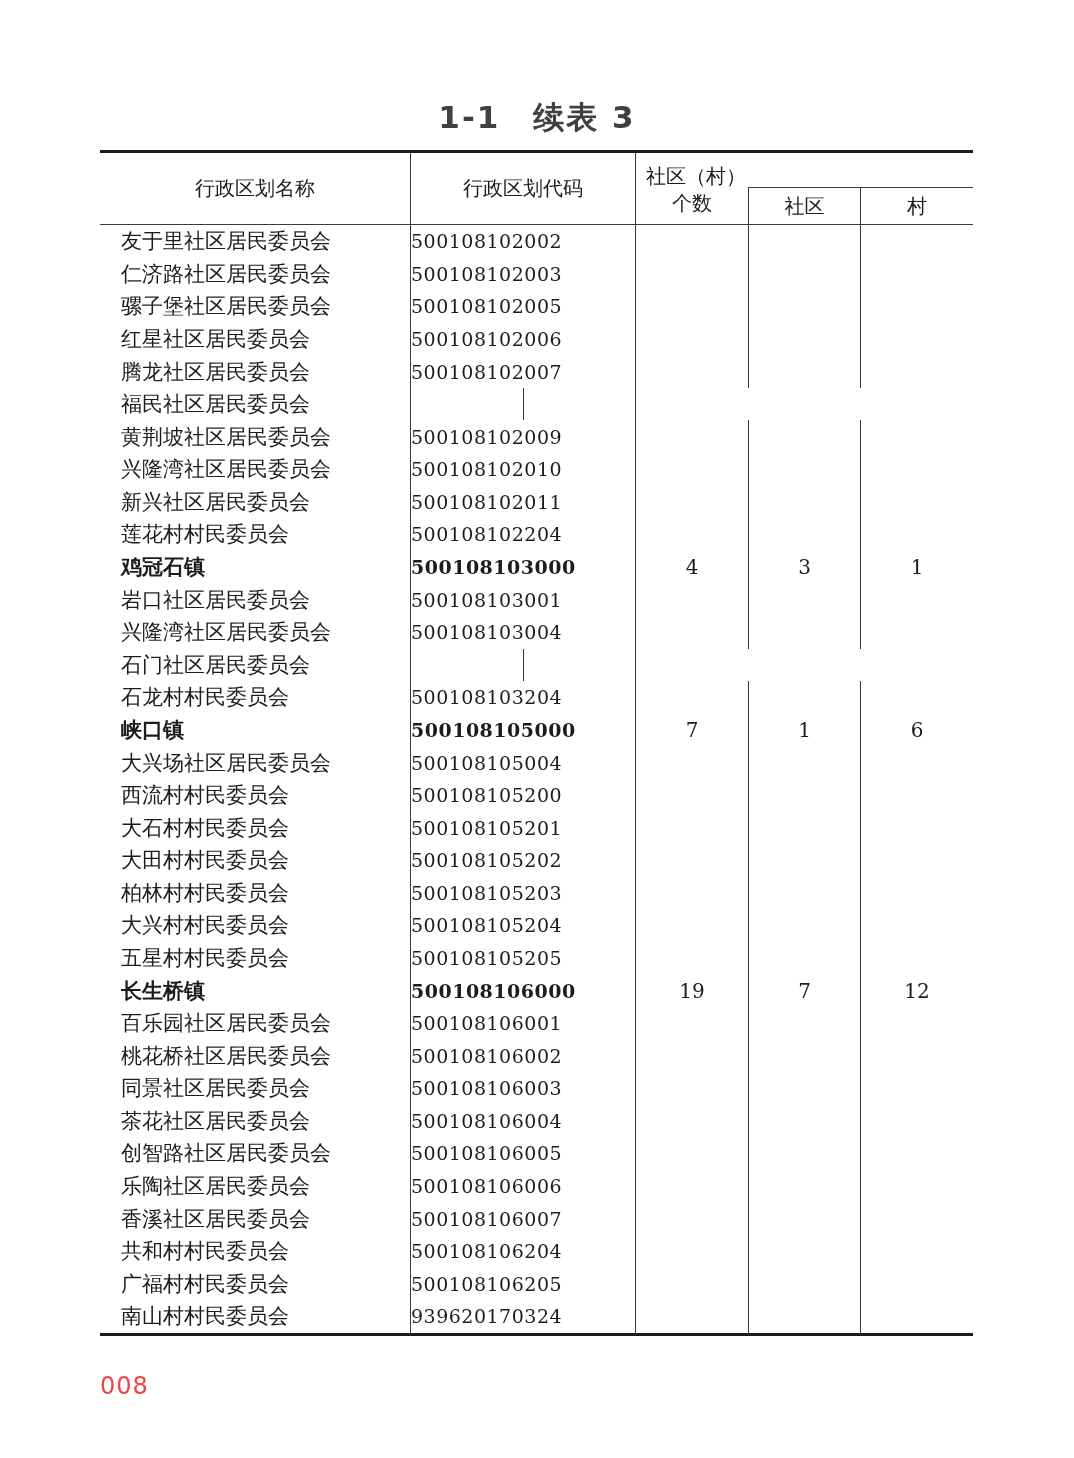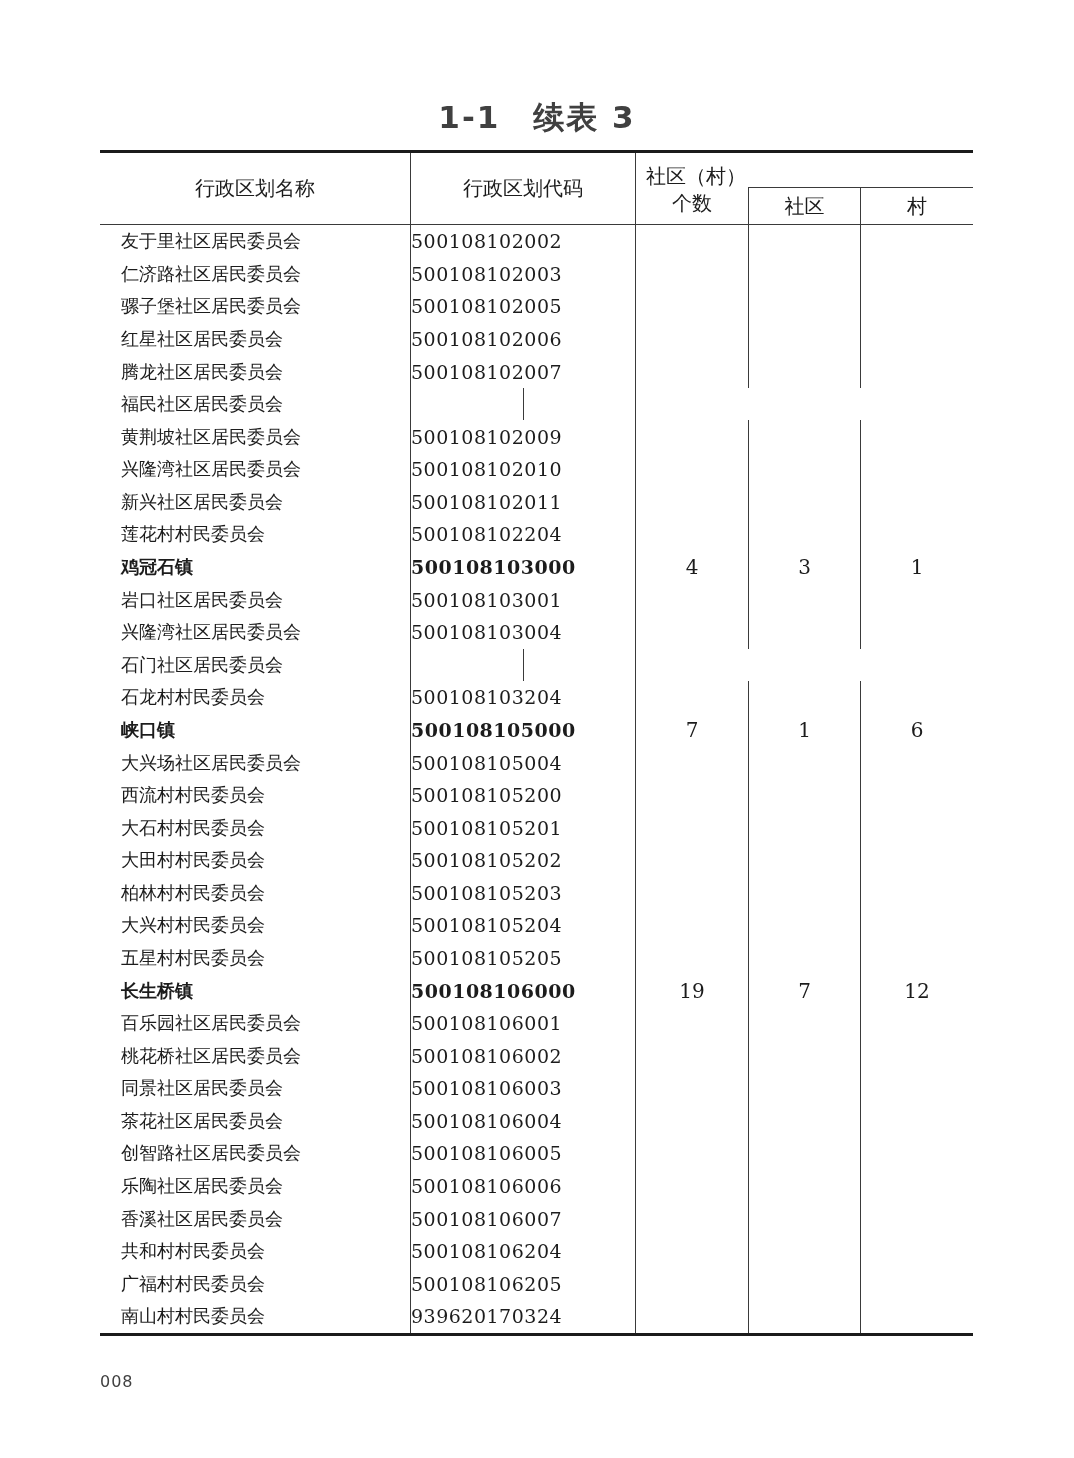--- a/index.html
+++ b/index.html
@@ -32,31 +32,31 @@
   .h-code  { left:310px; top:0;   width:225px; height:71px; border-left:1px solid #3a3a3a; }
   .h-group { left:535px; top:0;   width:113px; height:71px; border-left:1px solid #3a3a3a; display:block !important; }
   .h-group .l1 { position:absolute; top:10px;  left:10px; white-space:nowrap; }
   .h-group .l2 { position:absolute; top:37px; left:0; width:100%; text-align:center; }
   .h-comm  { left:648px; top:34px; width:112px; height:37px; border-left:1px solid #3a3a3a; border-top:1px solid #3a3a3a; }
   .h-vill  { left:760px; top:34px; width:113px; height:37px; border-left:1px solid #3a3a3a; border-top:1px solid #3a3a3a; }
   
   .tbody { position:relative; }
   .trow { display:flex; height:32.59px; align-items:center; }
   .trow > div { box-sizing:border-box; height:100%; display:flex; align-items:center; }
-  .c-name { width:310px; padding-left:21px; font-size:18px; }
+  .c-name { width:310px; padding-left:21px; font-size:21px; }
   .c-code { width:225px; font-size:19px; border-left:1px solid #3a3a3a; letter-spacing:0.5px; }
   .c-total { width:113px; border-left:1px solid #3a3a3a; justify-content:center; font-size:20px; }
   .c-comm  { width:112px; border-left:1px solid #3a3a3a; justify-content:center; font-size:20px; }
   .c-vill  { width:113px; border-left:1px solid #3a3a3a; justify-content:center; font-size:20px; }
   .trow.bold .c-name, .trow.bold .c-code { font-weight:bold; }
   
   .page-number {
     position:absolute; left:100px; top:1372px;
     font-family:"DejaVu Sans","Liberation Sans",sans-serif;
-    font-size:16px; color:#404040; letter-spacing:1px;
+    font-size:24px; color:#ef4444; letter-spacing:1px;
   }
 </style>
 </head>
 <body>
 
 <div class="page">
 
   <div class="title">1-1　续表 3</div>
 
   <div class="admin-table">

